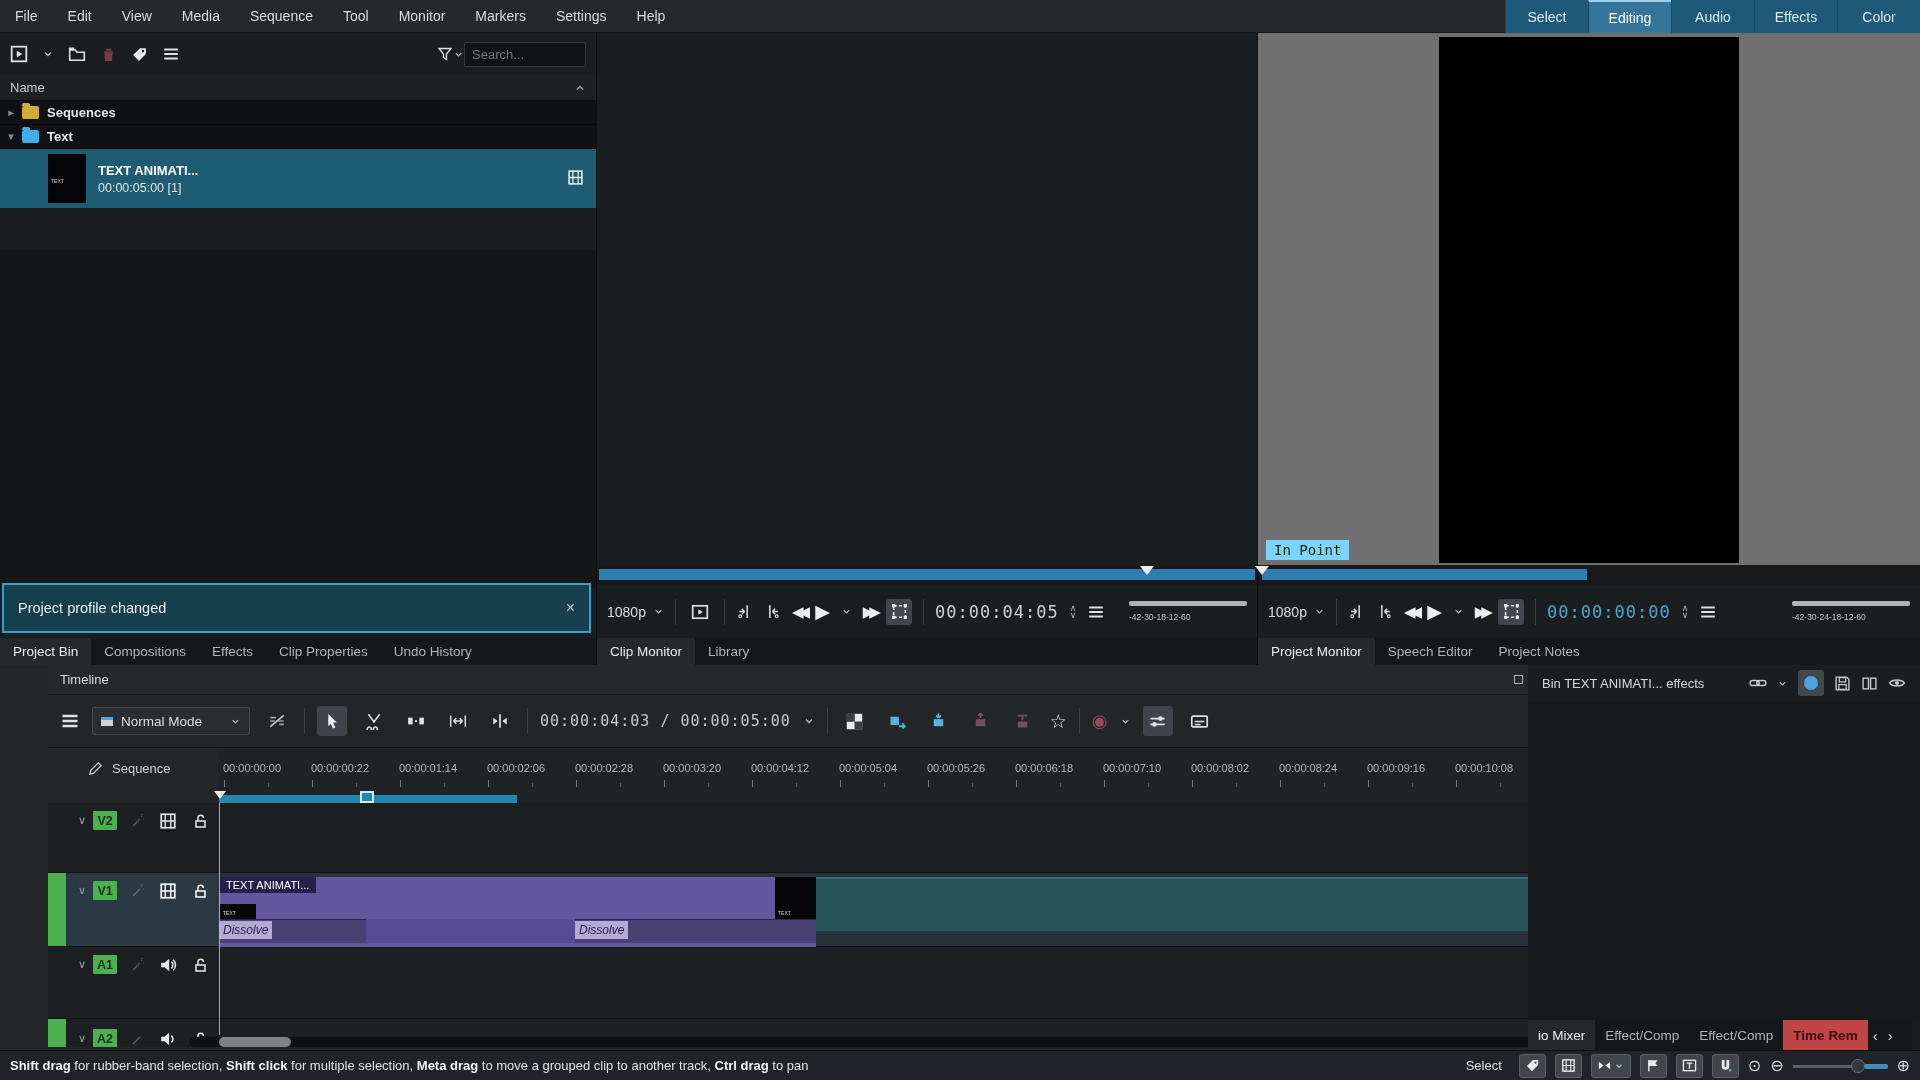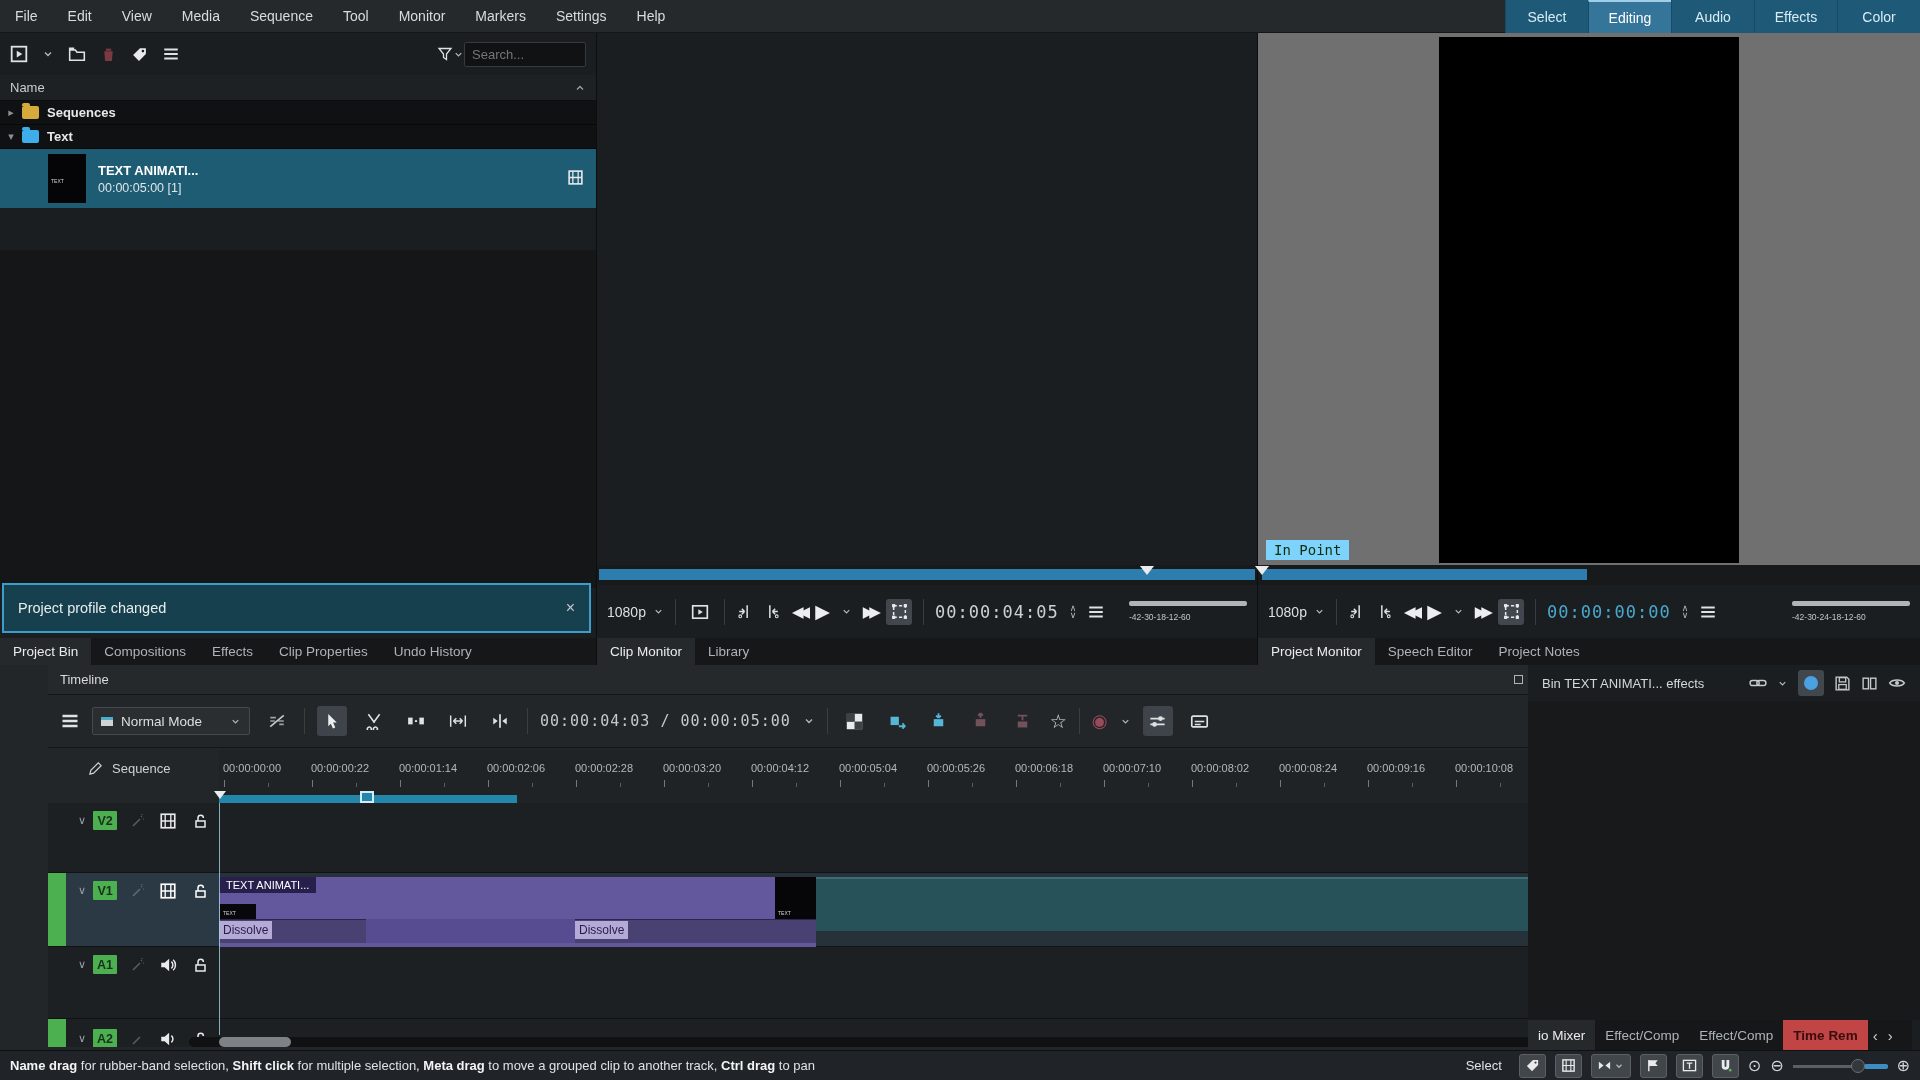--- a/index.html
+++ b/index.html
@@ -94,21 +94,21 @@
   .chevg { color:#9aa0a4; font-size:11px; }
   .lane { position:absolute; left:171px; right:10px; background:#1d2022; border-bottom:1px solid #101214; }
   .lane.active { background:#26313a; }
   #playhead-tri { position:absolute; left:166px; top:126px; width:0; height:0; border:6px solid transparent; border-top:8px solid #e8eef0; }
   #playhead-line { position:absolute; left:171px; top:138px; width:1px; height:232px; background:#9fd4e2; opacity:.8; }
   .clipP { position:absolute; left:0; top:4px; width:597px; height:70px; background:#63589d; }
   .clipP .lbl { position:absolute; left:0; top:0; background:rgba(28,22,64,.85); color:#fff; font-size:11px; padding:2px 7px; }
   .thumbL { position:absolute; left:1px; top:27px; width:36px; height:20px; background:#08080a; }
   .thumbR { position:absolute; left:556px; top:0; width:41px; height:46px; background:#060608; }
   .dstrip { position:absolute; top:46px; height:24px; background:#4a4173; border-top:1px solid #2c2550; }
-  .dstrip .dlbl { display:inline-block; background:#b5aad6; color:#241d4e; font-size:12px; padding:2px 4px; }
+  .dstrip .dlbl { display:inline-block; background:#b5aad6; color:#241d4e; font-size:12px; padding:2px 4px;font-style:italic; }
   .midstrip { position:absolute; left:147px; top:46px; width:209px; height:24px; background:#574c91; }
   .clipT { position:absolute; left:597px; top:4px; width:736px; height:54px; background:#28525a; border-top:2px solid #3d6e78; }
   #hscroll { position:absolute; left:141px; right:12px; bottom:3px; height:10px; background:#0f1113; border-radius:5px; }
   #hscroll .hnd { position:absolute; left:30px; width:72px; height:10px; background:#7e8286; border-radius:5px; }
   #vscroll { position:absolute; right:0; top:138px; bottom:14px; width:9px; background:#17191b; }
   #vscroll .hnd { position:absolute; top:0; width:9px; height:95px; background:#3a3f44; border-radius:4px; }
 
   
   #fx { left:1528px; top:665px; width:392px; height:385px; background:#1b1e20; }
   #fx-head { display:flex; align-items:center; gap:10px; height:36px; padding:0 14px; font-size:13px; color:#d4d7d9; }
@@ -724,21 +724,21 @@
       <div class="tab">Effect/Comp</div>
       <div class="tab">Effect/Comp</div>
       <div class="tab alarm">Time Rem</div>
       <div class="navarr">‹</div>
       <div class="navarr">›</div>
     </div>
   </div>
 
   <div id="status" class="abs">
     <span>
-      <b>Name drag</b><span> for rubber-band selection, </span><b>Shift click</b><span> for multiple selection, </span><b>Meta drag</b><span> to move a grouped clip to another track, </span><b>Ctrl drag</b><span> to pan</span>
+      <b>Shift drag</b><span> for rubber-band selection, </span><b>Shift click</b><span> for multiple selection, </span><b>Meta drag</b><span> to move a grouped clip to another track, </span><b>Ctrl drag</b><span> to pan</span>
     </span>
     <div id="status-right">
       <span style="margin-right:8px">Select</span>
       <span class="sbtn">
           <svg class="ic" width="15" height="15" viewBox="0 0 16 16">
             <path d="M2 8.5 L8.5 2 H14 v5.5 L7.5 14 Z" fill="#e8eaec"></path>
             <circle cx="11.2" cy="4.8" r="1.2" fill="#41464b"></circle>
           </svg>
         </span>
       <span class="sbtn">

